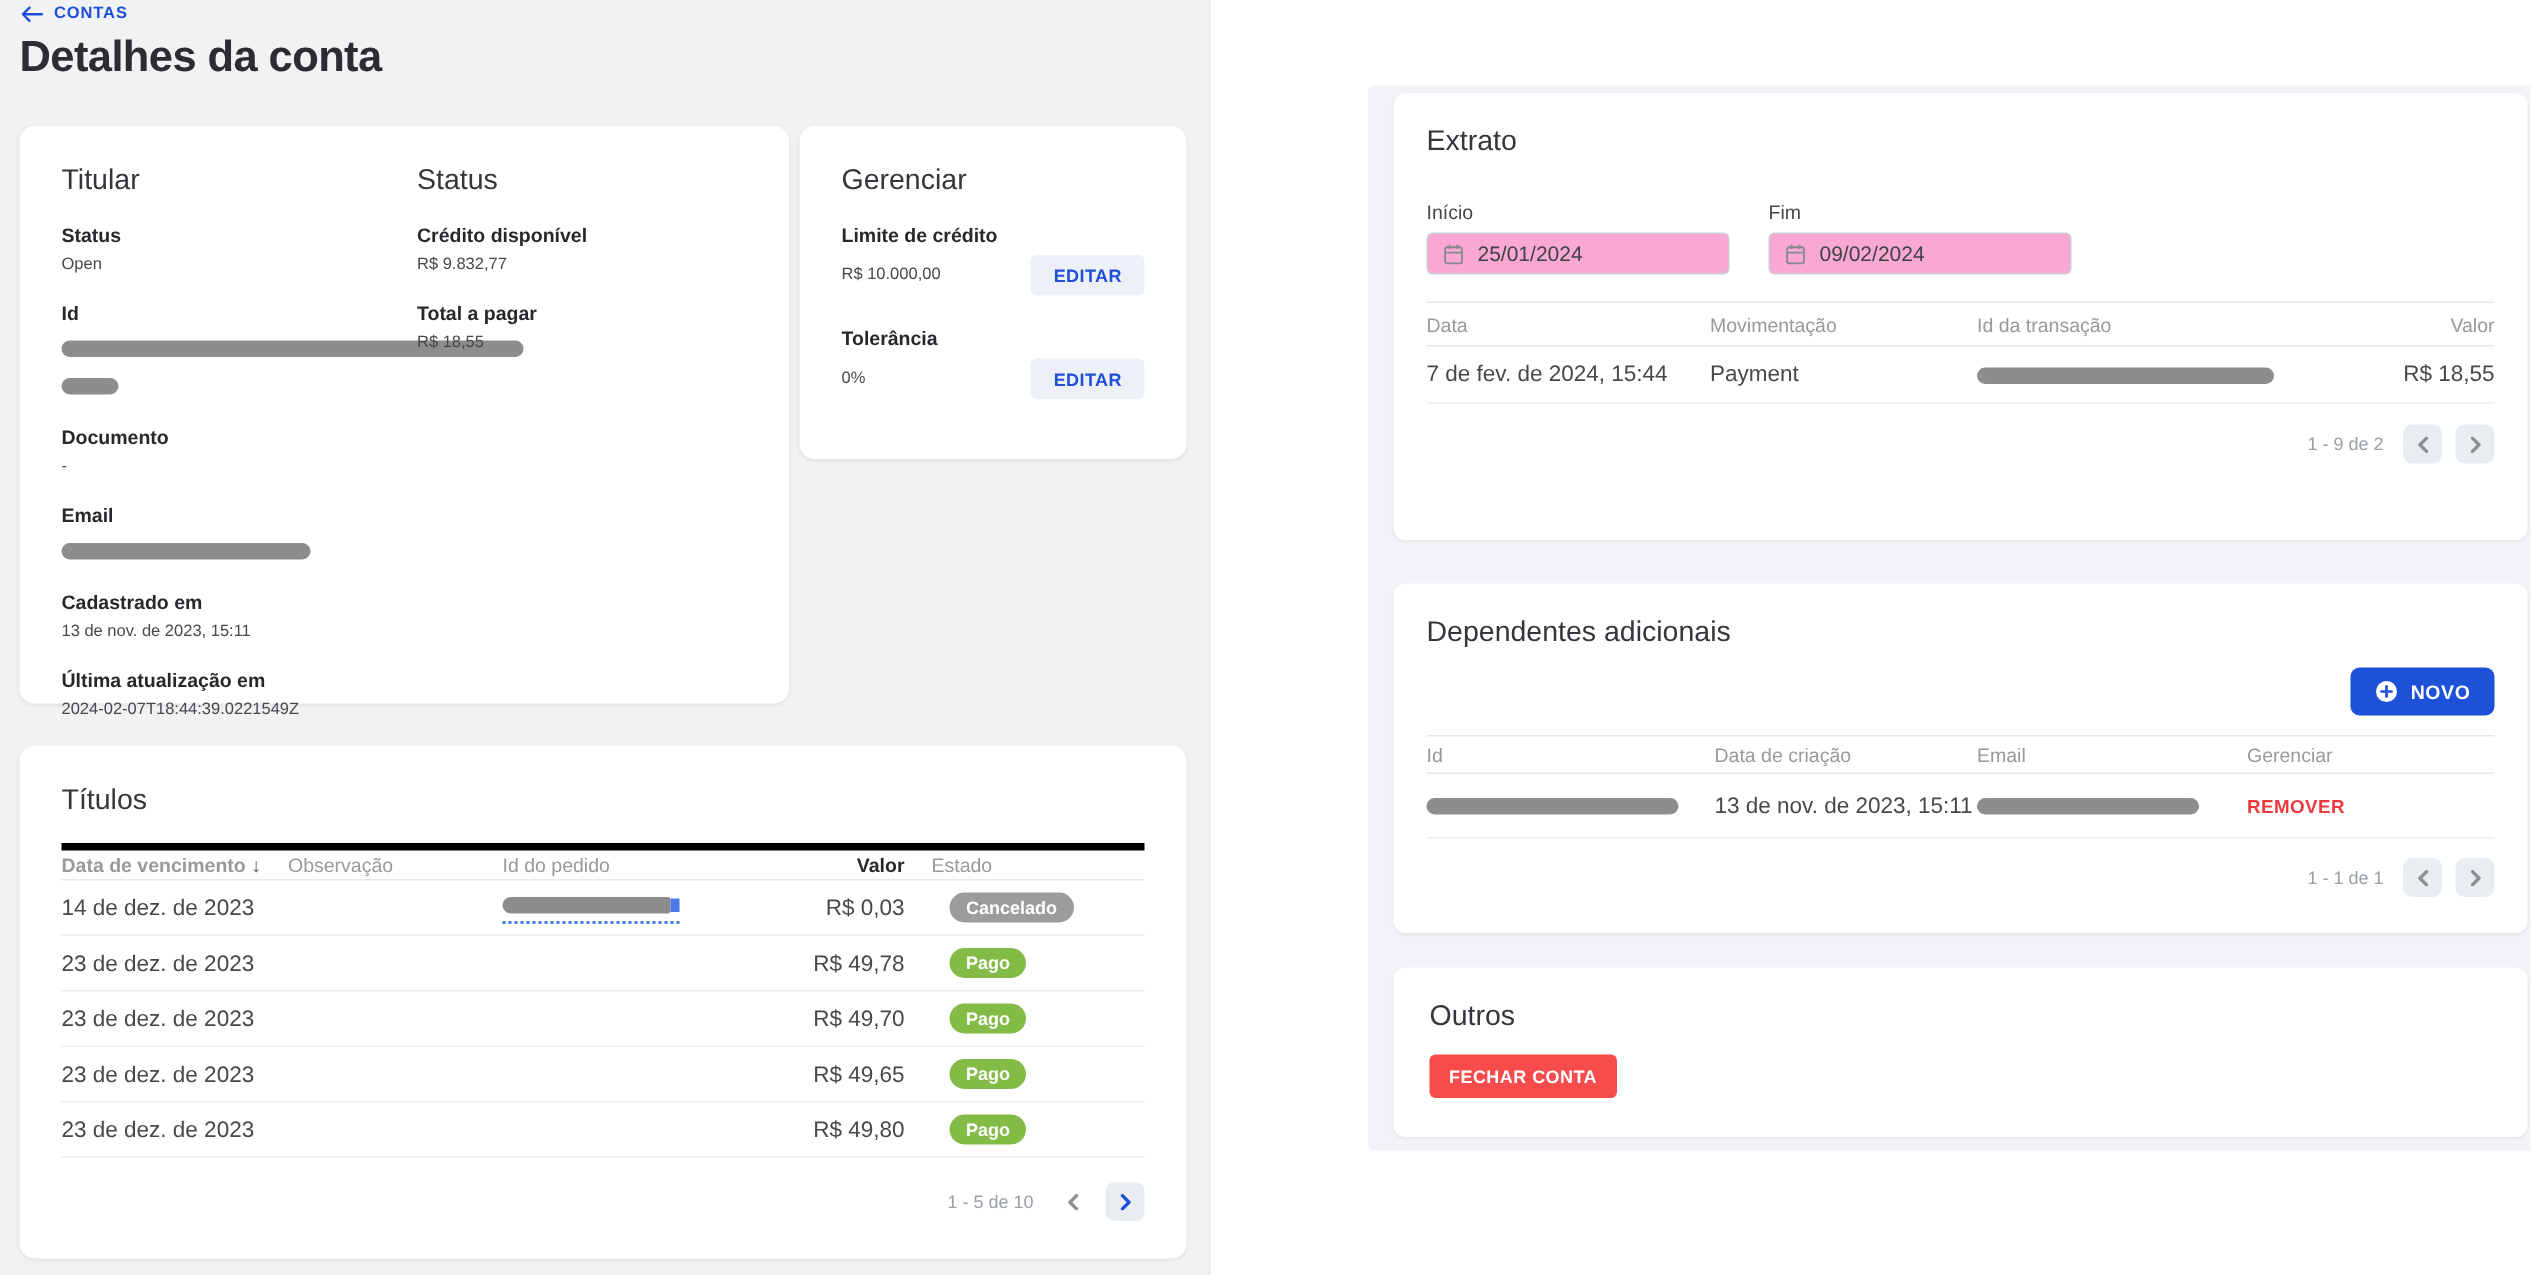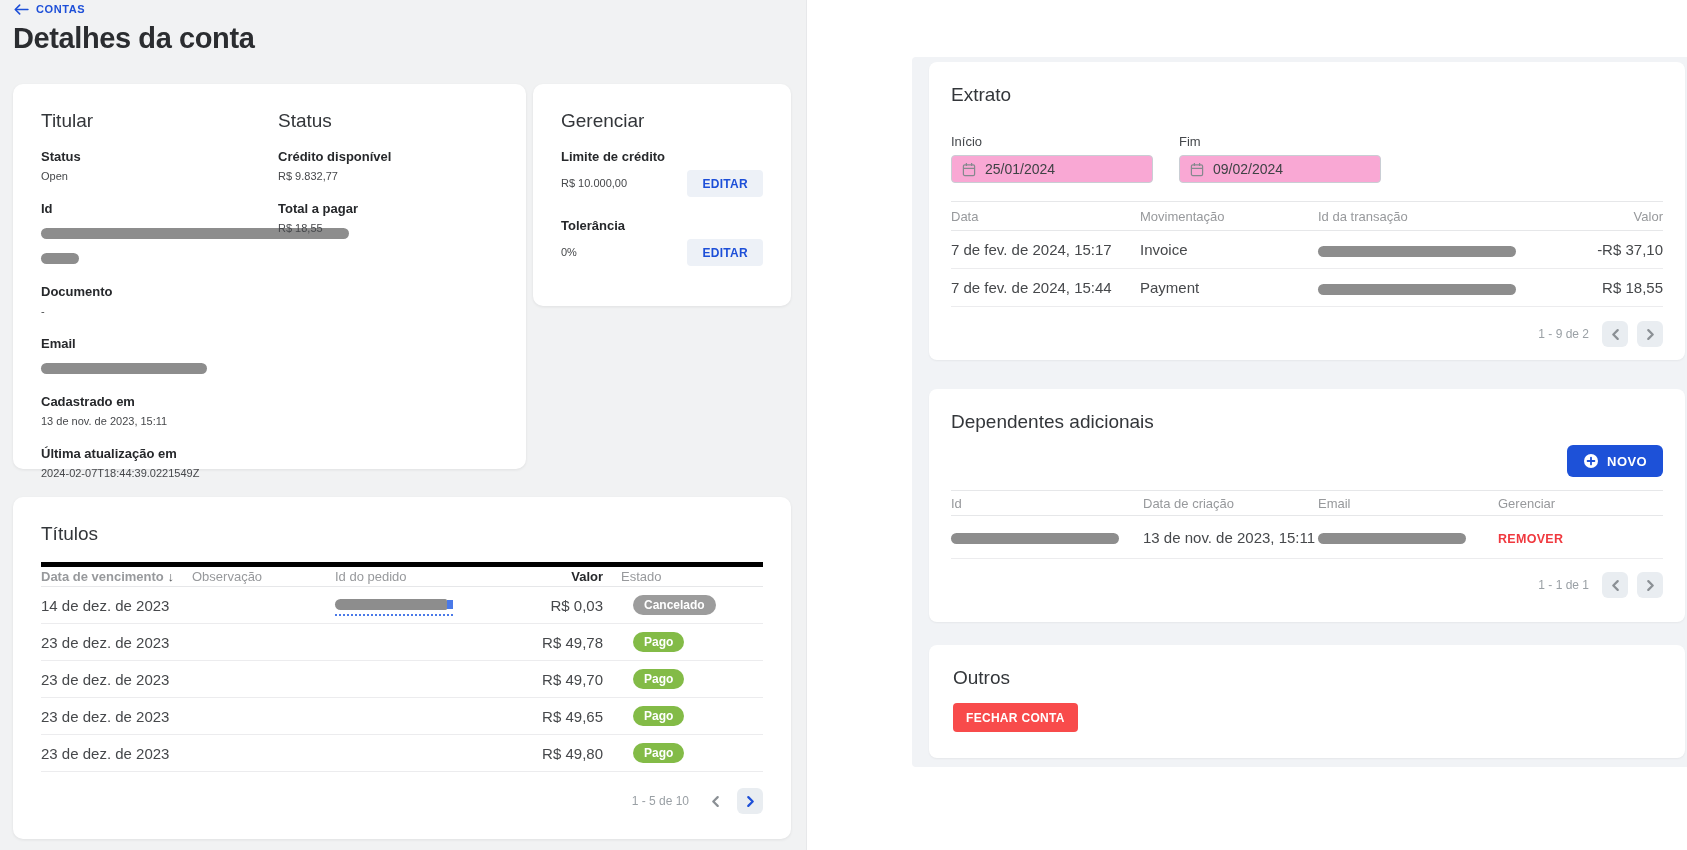--- a/index.html
+++ b/index.html
@@ -285,26 +285,20 @@
       </div>
     </div>
 
     <div class="e-grid e-head">
       <span>Data</span>
       <span>Movimentação</span>
       <span>Id da transação</span>
       <span class="cell-valor">Valor</span>
     </div>
     <div class="e-grid e-row">
-      <span>7 de fev. de 2024, 15:17</span>
-      <span>Invoice</span>
-      <span><span class="redact" style="width:198px;"></span></span>
-      <span class="cell-valor">-R$ 37,10</span>
-    </div>
-    <div class="e-grid e-row">
       <span>7 de fev. de 2024, 15:44</span>
       <span>Payment</span>
       <span><span class="redact" style="width:198px;"></span></span>
       <span class="cell-valor">R$ 18,55</span>
     </div>
 
     <div class="pagination" style="margin-top:14px;">
       <span class="pag-text">1 - 9 de 2</span>
       <button class="pag-btn bg">
         <span class="chev chev-gray">

